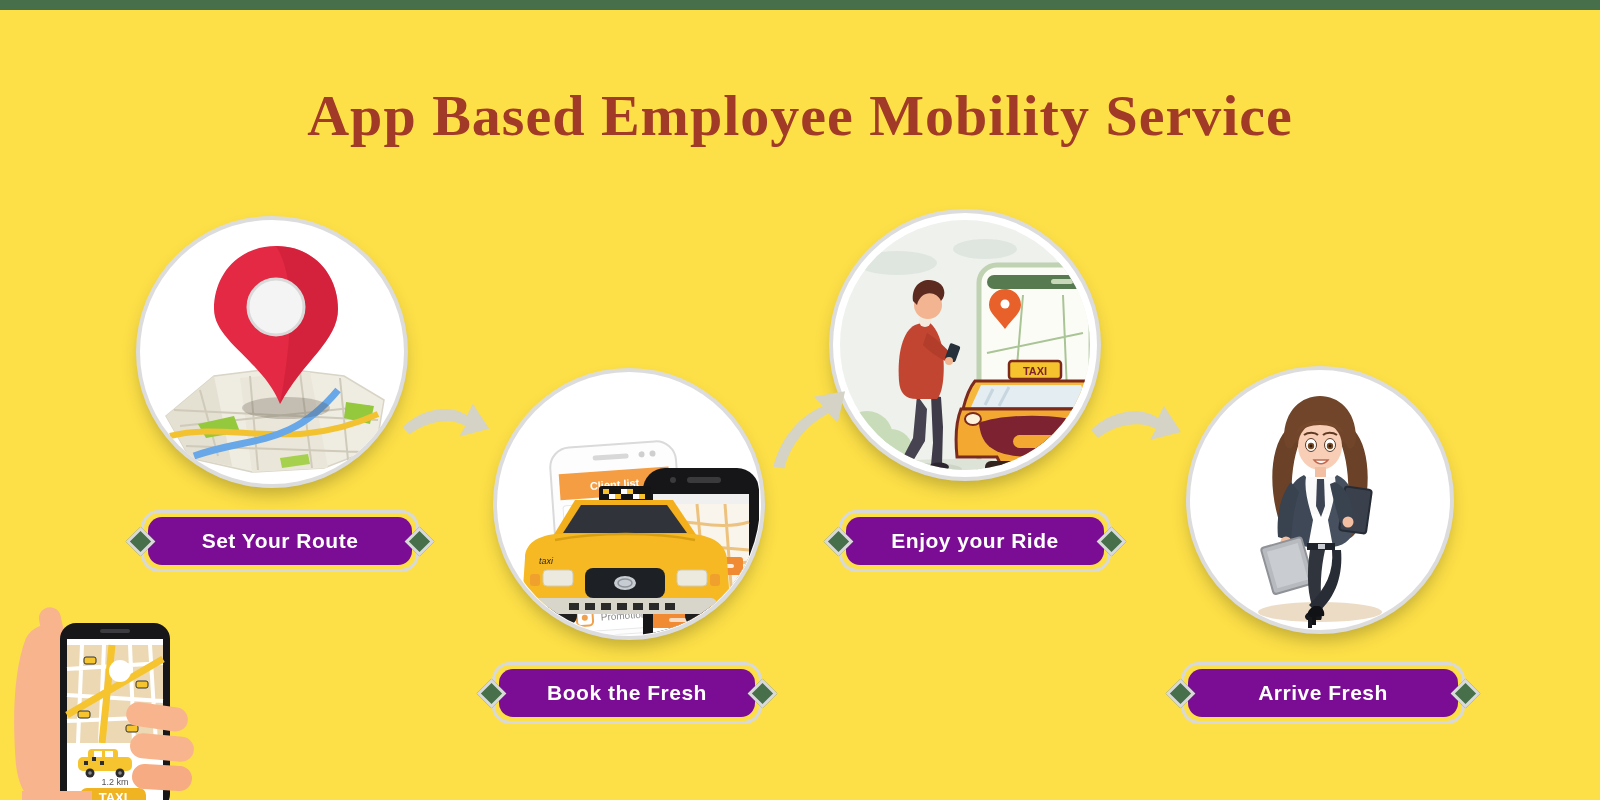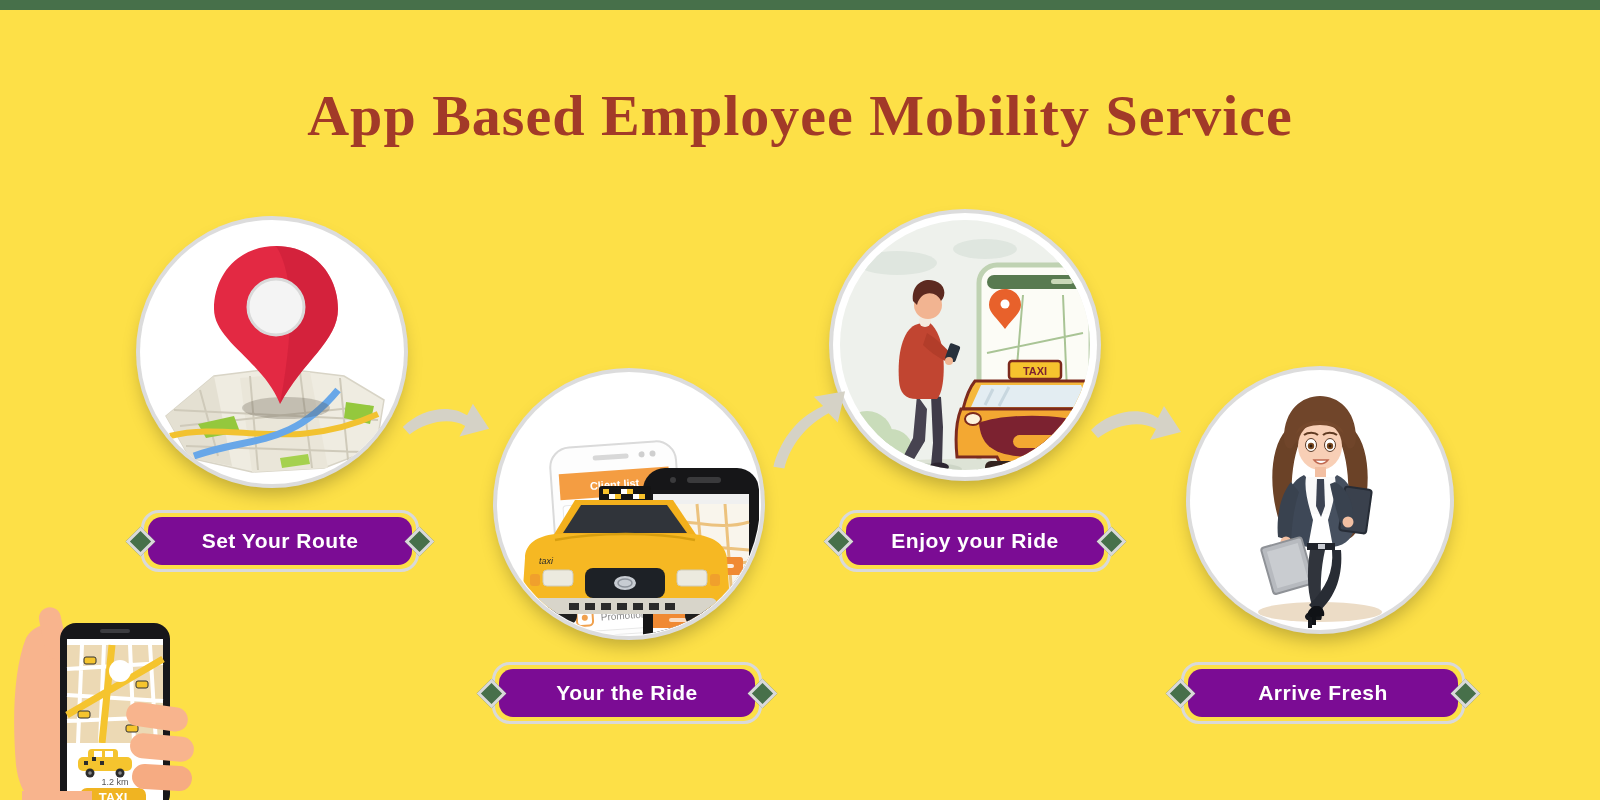--- a/index.html
+++ b/index.html
@@ -280,21 +280,21 @@
     <path d="M5,38 C25,18 55,14 72,26 L78,14 L95,40 L64,48 L70,37 C55,28 30,32 12,46 Z" fill="#d5d2c6"></path>
   </svg>
 
   <div class="pill b1">
     <span class="orn l"></span>
     <span>Set Your Route</span>
     <span class="orn r"></span>
   </div>
   <div class="pill b2">
     <span class="orn l"></span>
-    <span>Your the Ride</span>
+    <span>Book the Fresh</span>
     <span class="orn r"></span>
   </div>
   <div class="pill b3">
     <span class="orn l"></span>
     <span>Enjoy your Ride</span>
     <span class="orn r"></span>
   </div>
   <div class="pill b4">
     <span class="orn l"></span>
     <span>Arrive Fresh</span>

